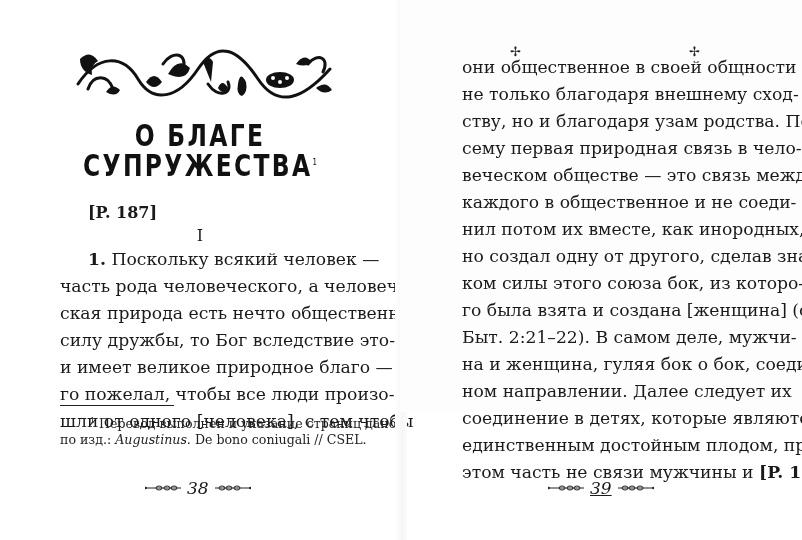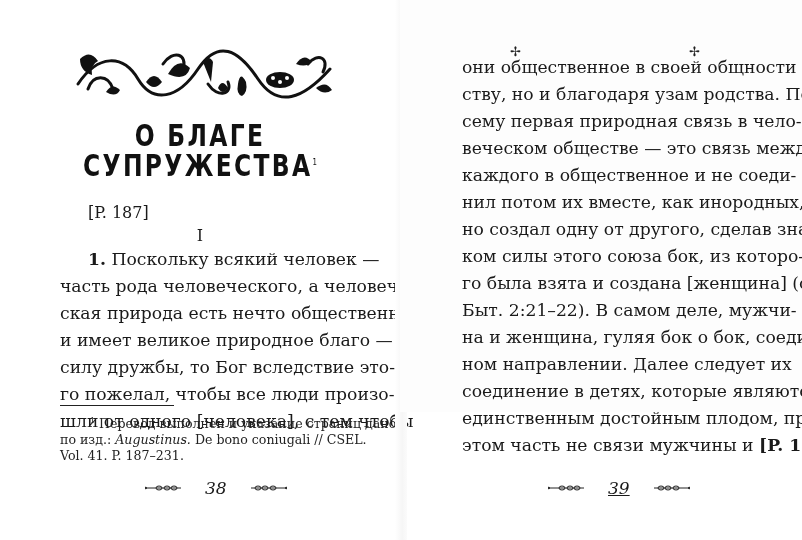--- a/index.html
+++ b/index.html
@@ -18,38 +18,38 @@
 
     
     .ornament { position: absolute; left: 68px; top: 44px; width: 272px; height: 60px; }
     .title { position: absolute; left: 0; width: 400px; text-align: center;
       font-family: "DejaVu Sans", sans-serif; font-weight: bold; letter-spacing: 3px;
       color: #111; transform: scaleX(0.78); }
     .title-1 { top: 118px; font-size: 30px; }
     .title-2 { top: 148px; font-size: 30px; }
     .title-sup { font-size: 9px; vertical-align: super; font-weight: normal; letter-spacing: 0; }
 
-    .pmark { position: absolute; left: 88px; top: 203px; font-weight: normal; font-size: 16px; }
+    .pmark { position: absolute; left: 88px; top: 203px; font-weight: bold; font-size: 16px; }
     .roman { position: absolute; left: 0; width: 400px; top: 226px; text-align: center; font-size: 16px; }
 
     .body-text { position: absolute; font-size: 17.2px; line-height: 27px; white-space: nowrap; }
     .left-text { left: 60px; top: 246px; width: 290px; }
     .right-text { left: 462px; top: 54px; width: 290px; }
     .line { display: block; height: 27px; }
     .indent { padding-left: 28px; }
     .bold { font-weight: bold; }
 
     .fn-rule { position: absolute; left: 60px; top: 405px; width: 114px; height: 1px; background: #222; }
     .footnote { position: absolute; left: 60px; top: 413px; width: 292px; font-size: 12.6px; line-height: 16px; white-space: nowrap; color: #222; }
     .footnote .fn-line { display: block; }
     .footnote .fn-indent { padding-left: 30px; text-align: center; }
     .fn-num { font-size: 8px; vertical-align: super; }
     .italic { font-style: italic; text-align: center; }
 
-    .folio { position: absolute; top: 478px; display: flex; align-items: center; gap: 24px; }
+    .folio { position: absolute; top: 478px; display: flex; align-items: center; gap: 6px; }
     .folio-left { left: 145px; }
     .folio-right { left: 548px; text-decoration: underline; }
     .folio-num { font-style: italic; font-size: 17px; font-family: "DejaVu Serif", serif; }
     .deco { width: 36px; height: 8px; }
 
     .running-head { position: absolute; top: 44px; left: 510px; width: 190px; display: flex;
       justify-content: space-between; align-items: center; font-style: italic; font-size: 13px; color: #222; }
     .cross { font-style: normal; font-size: 13px; }
   </style>
 </head>
@@ -86,31 +86,30 @@
   <div class="title title-1">О БЛАГЕ</div>
   <div class="title title-2"><span>СУПРУЖЕСТВА</span><span class="title-sup">1</span></div>
 
   <div class="pmark">[P. 187]</div>
   <div class="roman">I</div>
 
   <div class="body-text left-text">
     <span class="line indent"><span class="bold">1.</span><span> Поскольку всякий человек —</span></span>
     <span class="line">часть рода человеческого, а человече-</span>
     <span class="line">ская природа есть нечто общественное</span>
+    <span class="line">силу дружбы, то Бог вследствие это-</span>
     <span class="line">и имеет великое природное благо —</span>
-    <span class="line">силу дружбы, то Бог вследствие это-</span>
     <span class="line">го пожелал, чтобы все люди произо-</span>
     <span class="line">шли от одного [человека], с тем чтобы</span>
   </div>
 
   <div class="fn-rule"></div>
   <div class="footnote">
     <span class="fn-line fn-indent"><span class="fn-num">1</span><span> Перевод выполнен и указание страниц дано</span></span>
     <span class="fn-line"><span>по изд.: </span><span class="italic">Augustinus.</span><span> De bono coniugali // CSEL.</span></span>
-    <span class="fn-line">Vol. 41. P. 187–231.</span>
   </div>
 
   <div class="folio folio-left">
     <svg class="deco" viewBox="0 0 36 8">
         <g stroke="#222" stroke-width="1" fill="none">
           <line x1="0" y1="4" x2="36" y2="4"></line>
           <circle cx="0.8" cy="4" r="0.8" fill="#222"></circle>
           <ellipse cx="14" cy="4" rx="3" ry="2"></ellipse>
           <ellipse cx="22" cy="4" rx="3" ry="2"></ellipse>
           <ellipse cx="29" cy="4" rx="3" ry="2"></ellipse>
@@ -133,20 +132,21 @@
 
 <div class="page page-right"></div>
 
 <div class="running-head">
   <span class="cross">✢</span>
   <span class="cross">✢</span>
 </div>
 
 <div class="body-text right-text">
   <span class="line">они общественное в своей общности</span>
+  <span class="line">не только благодаря внешнему сход-</span>
   <span class="line">ству, но и благодаря узам родства. По-</span>
   <span class="line">сему первая природная связь в чело-</span>
   <span class="line">веческом обществе — это связь между</span>
   <span class="line">каждого в общественное и не соеди-</span>
   <span class="line">нил потом их вместе, как инородных,</span>
   <span class="line">но создал одну от другого, сделав зна-</span>
   <span class="line">ком силы этого союза бок, из которо-</span>
   <span class="line">го была взята и создана [женщина] (ср.</span>
   <span class="line">Быт. 2:21–22). В самом деле, мужчи-</span>
   <span class="line">на и женщина, гуляя бок о бок, соеди-</span>

